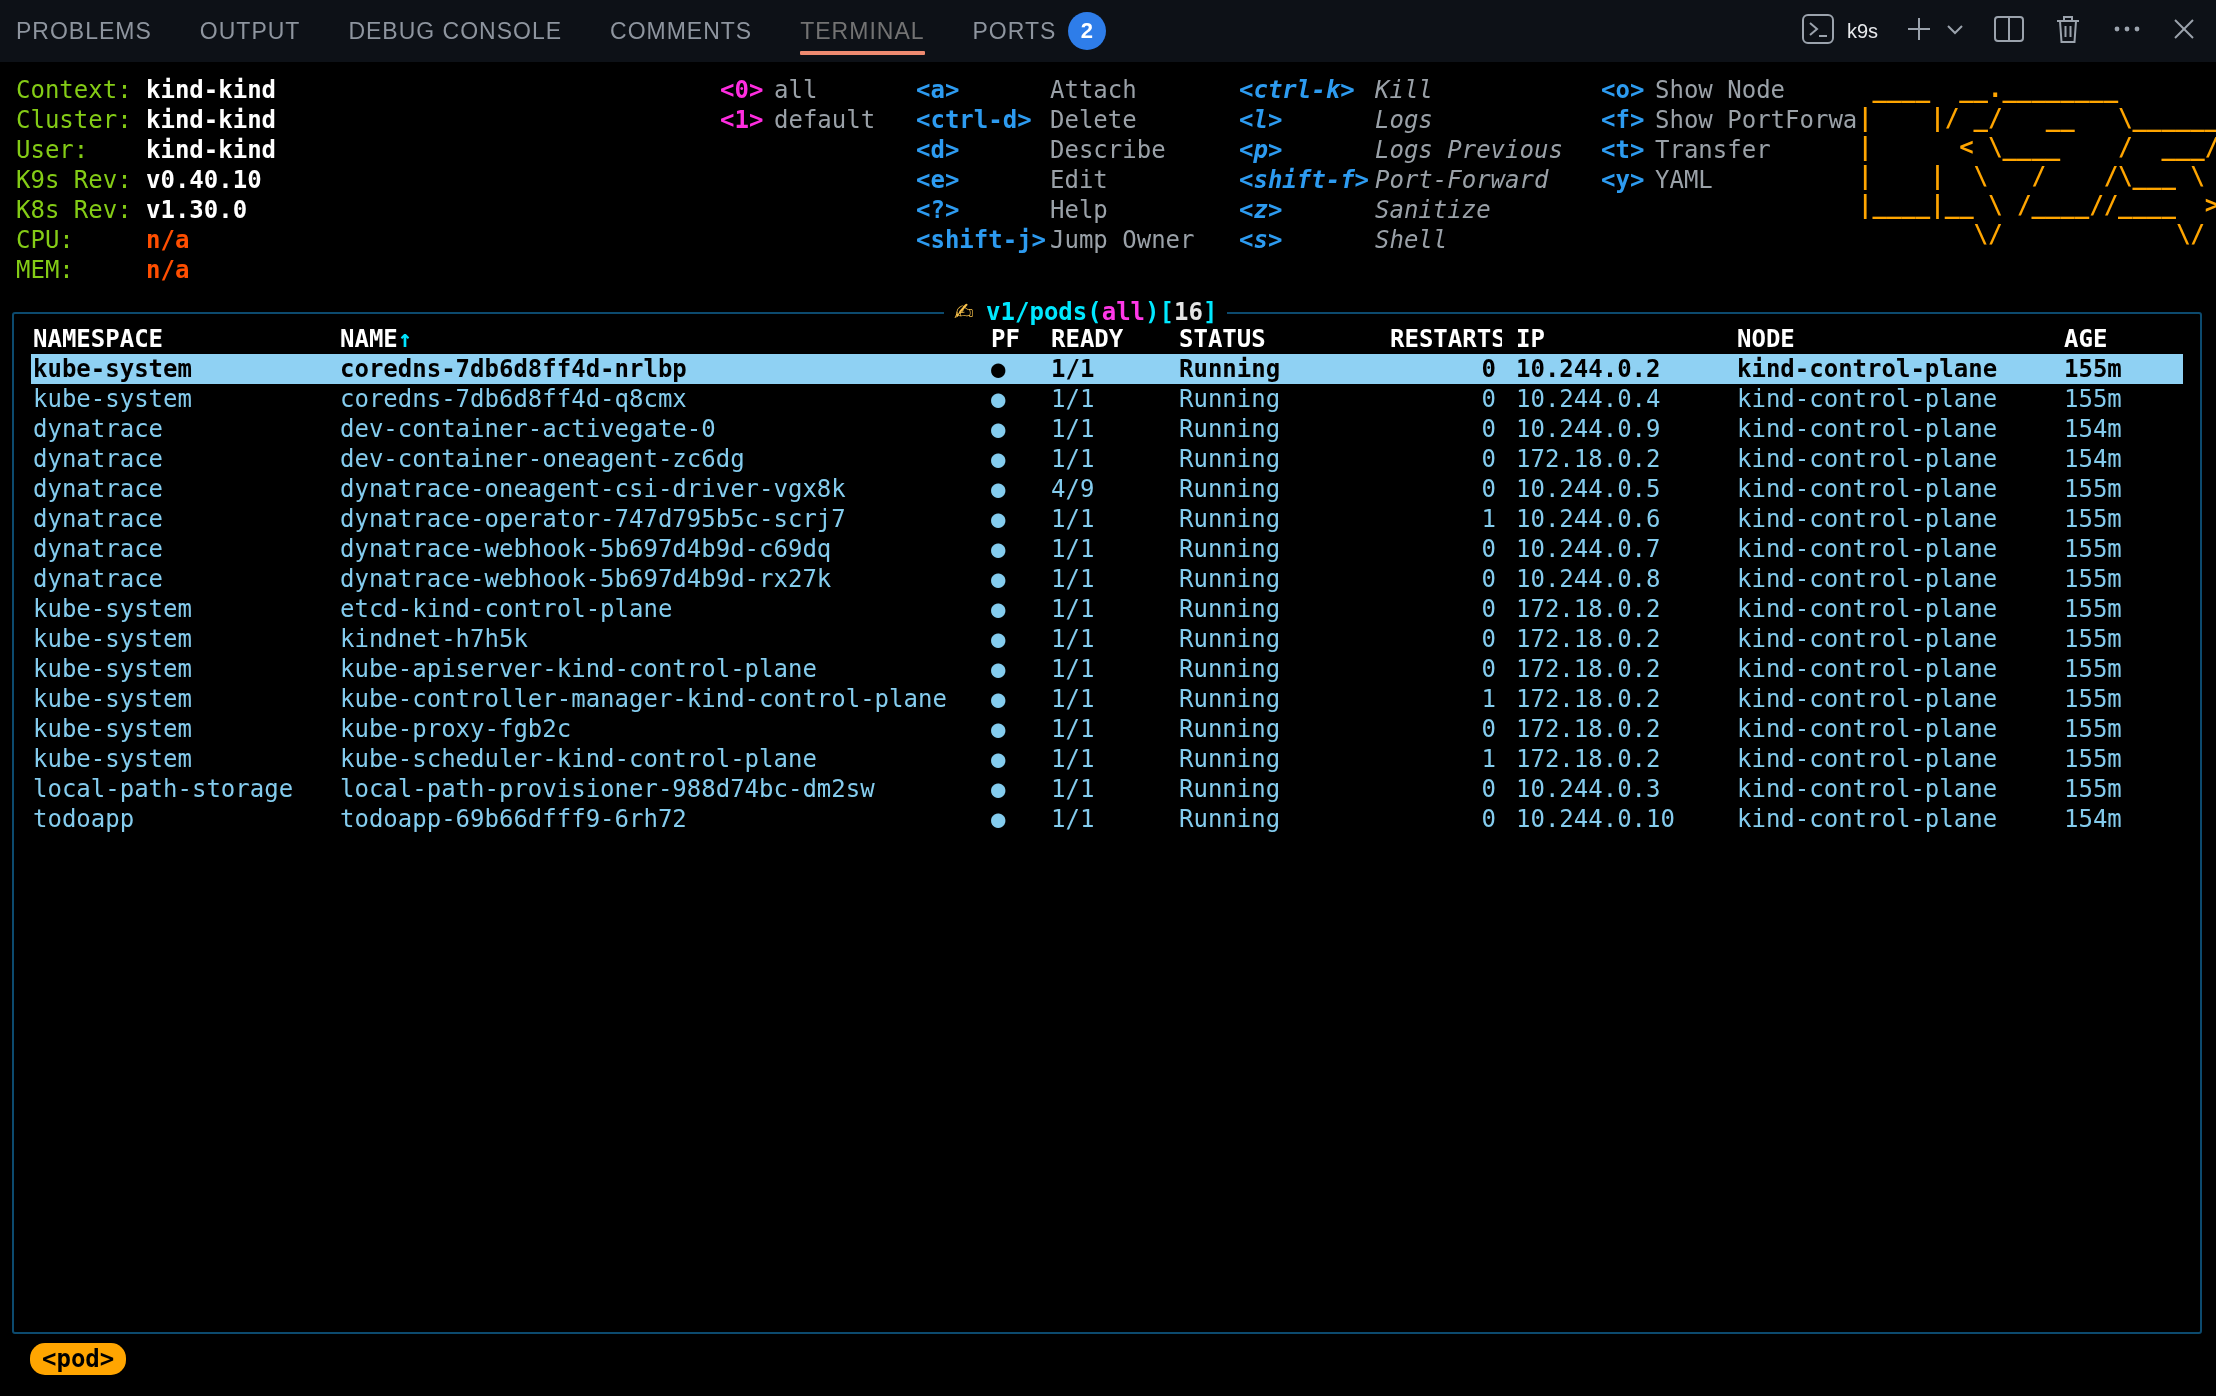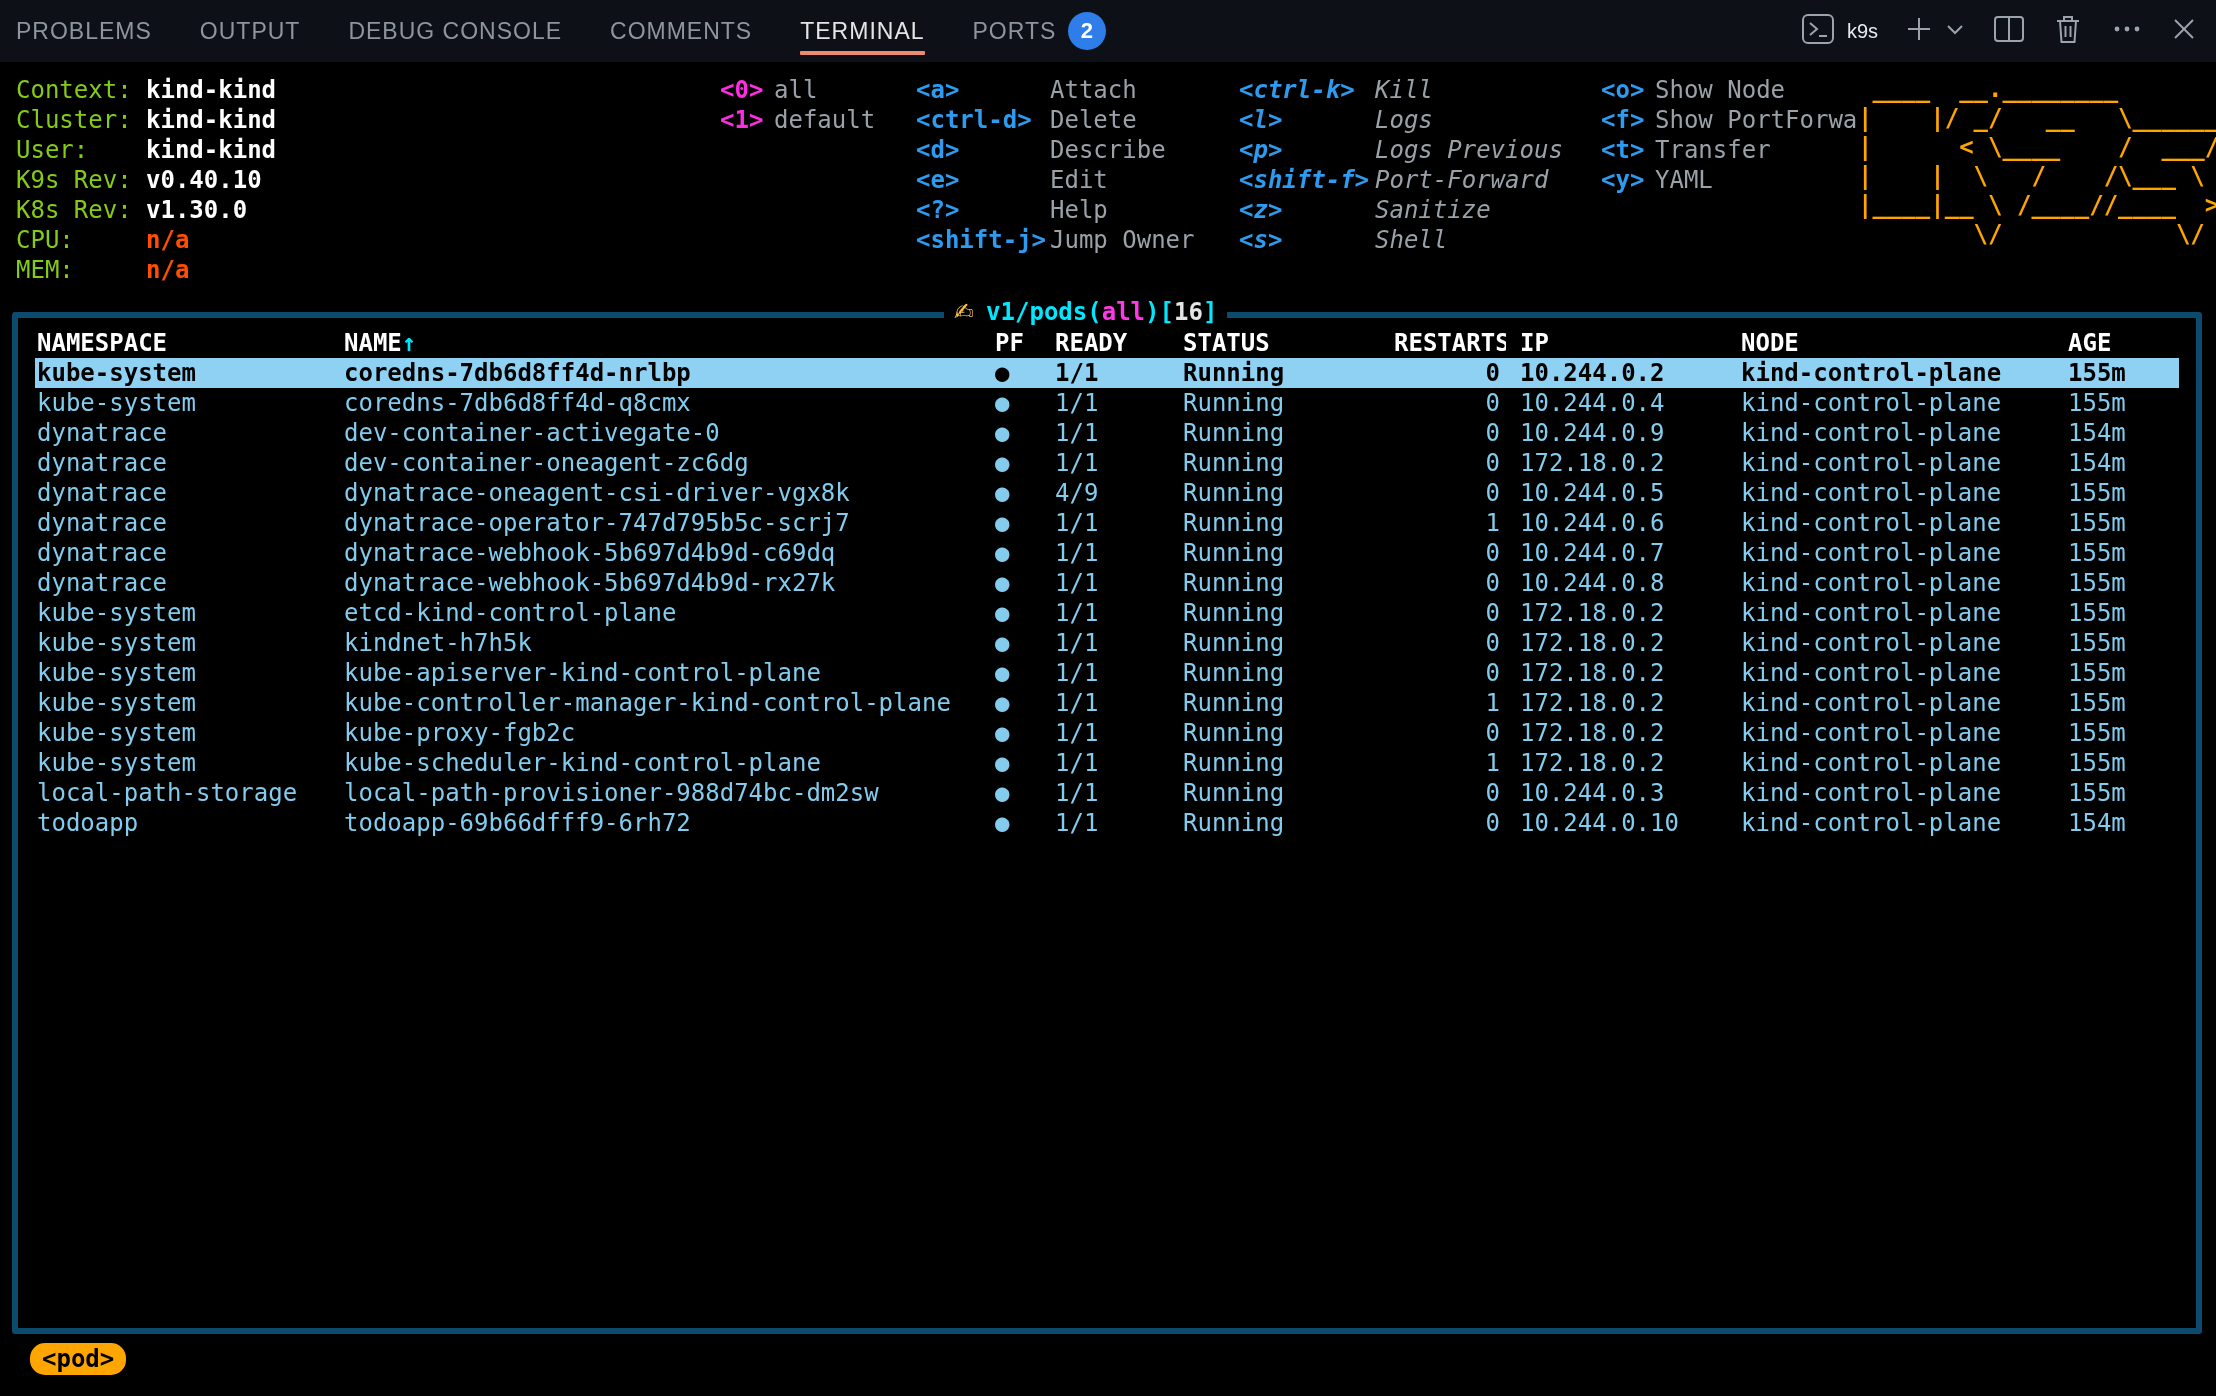--- a/index.html
+++ b/index.html
@@ -6,21 +6,21 @@
   html,body { width:2216px; height:1396px; background:#000; overflow:hidden; }
   body { position:relative; }
 
   
   .tabbar{ position:absolute; top:0; left:0; right:0; height:62px; background:#0d1117;
            display:flex; align-items:center; justify-content:space-between;
            font-family:"Liberation Sans", sans-serif; }
   .tablist{ display:flex; height:100%; align-items:center; padding-left:16px; }
   .tab{ position:relative; height:100%; display:flex; align-items:center;
         margin-right:48px; color:#8e959f; font-size:23px; letter-spacing:1px; cursor:pointer; }
-  .tab.active{ color:#e5e5e5; }
+  .tab.active{ color:#737373; }
   .tab.active::after{ content:""; position:absolute; left:0; right:0; bottom:7px; height:4px;
         background:#ee8a70; border-radius:1px; }
   .badge{ display:inline-flex; align-items:center; justify-content:center;
         min-width:38px; height:38px; border-radius:19px; background:#2e7de9; color:#fff;
         font-size:22px; font-weight:bold; margin-left:12px; }
   .actions{ display:flex; align-items:center; padding-right:18px; color:#9ba3ad; }
   .act{ margin-left:26px; display:flex; align-items:center; cursor:pointer; }
   .act svg{ stroke:#9ba3ad; fill:none; stroke-width:2; }
   .shell-label{ color:#e8eaed; font-size:20px; margin-left:12px; }
   .act.chev{ margin-left:10px; }
@@ -44,21 +44,21 @@
   .hotcol.ns{ left:720px; } .hotcol.ns .hk-key{ width:54px; color:#ff2de0; }
   .hotcol.c2{ left:916px; } .hotcol.c2 .hk-key{ width:134px; }
   .hotcol.c3{ left:1239px;font-style:italic; } .hotcol.c3 .hk-key{ width:136px; }
   .hotcol.c4{ left:1601px; } .hotcol.c4 .hk-key{ width:54px; }
 
   .logo{ position:absolute; left:1858px; top:13px; color:#ffa500; font-weight:bold;
         font-size:24px; line-height:29px; white-space:pre; }
 
   
   .tablebox{ position:absolute; left:12px; top:250px; width:2190px; height:1022px;
-        border:6px solid #0c4a6e; border-radius:3px; padding:10px 17px 0 17px; }
+        border:2px solid #0c4a6e; border-radius:3px; padding:10px 17px 0 17px; }
   .tabletitle{ position:absolute; left:944px; top:235px; z-index:2; background:#000;
         padding:0 10px; font-weight:bold; height:30px; display:flex; align-items:center; }
   .tt-icon{ font-family:"DejaVu Sans",sans-serif; color:#f7c04a; margin-right:12px; }
   .tt-res{ color:#00e8ff; } .tt-punct{ color:#00e8ff; }
   .tt-scope{ color:#ff38e8; } .tt-count{ color:#e5e5e5; }
 
   .thead,.trow{ display:grid; height:30px; align-items:center; padding-left:2px;
         grid-template-columns:307px 645px 66px 128px 211px 112px 235px 327px 1fr; }
   .thead{ color:#fff; font-weight:bold; }
   .trow{ color:#84ccee; }

